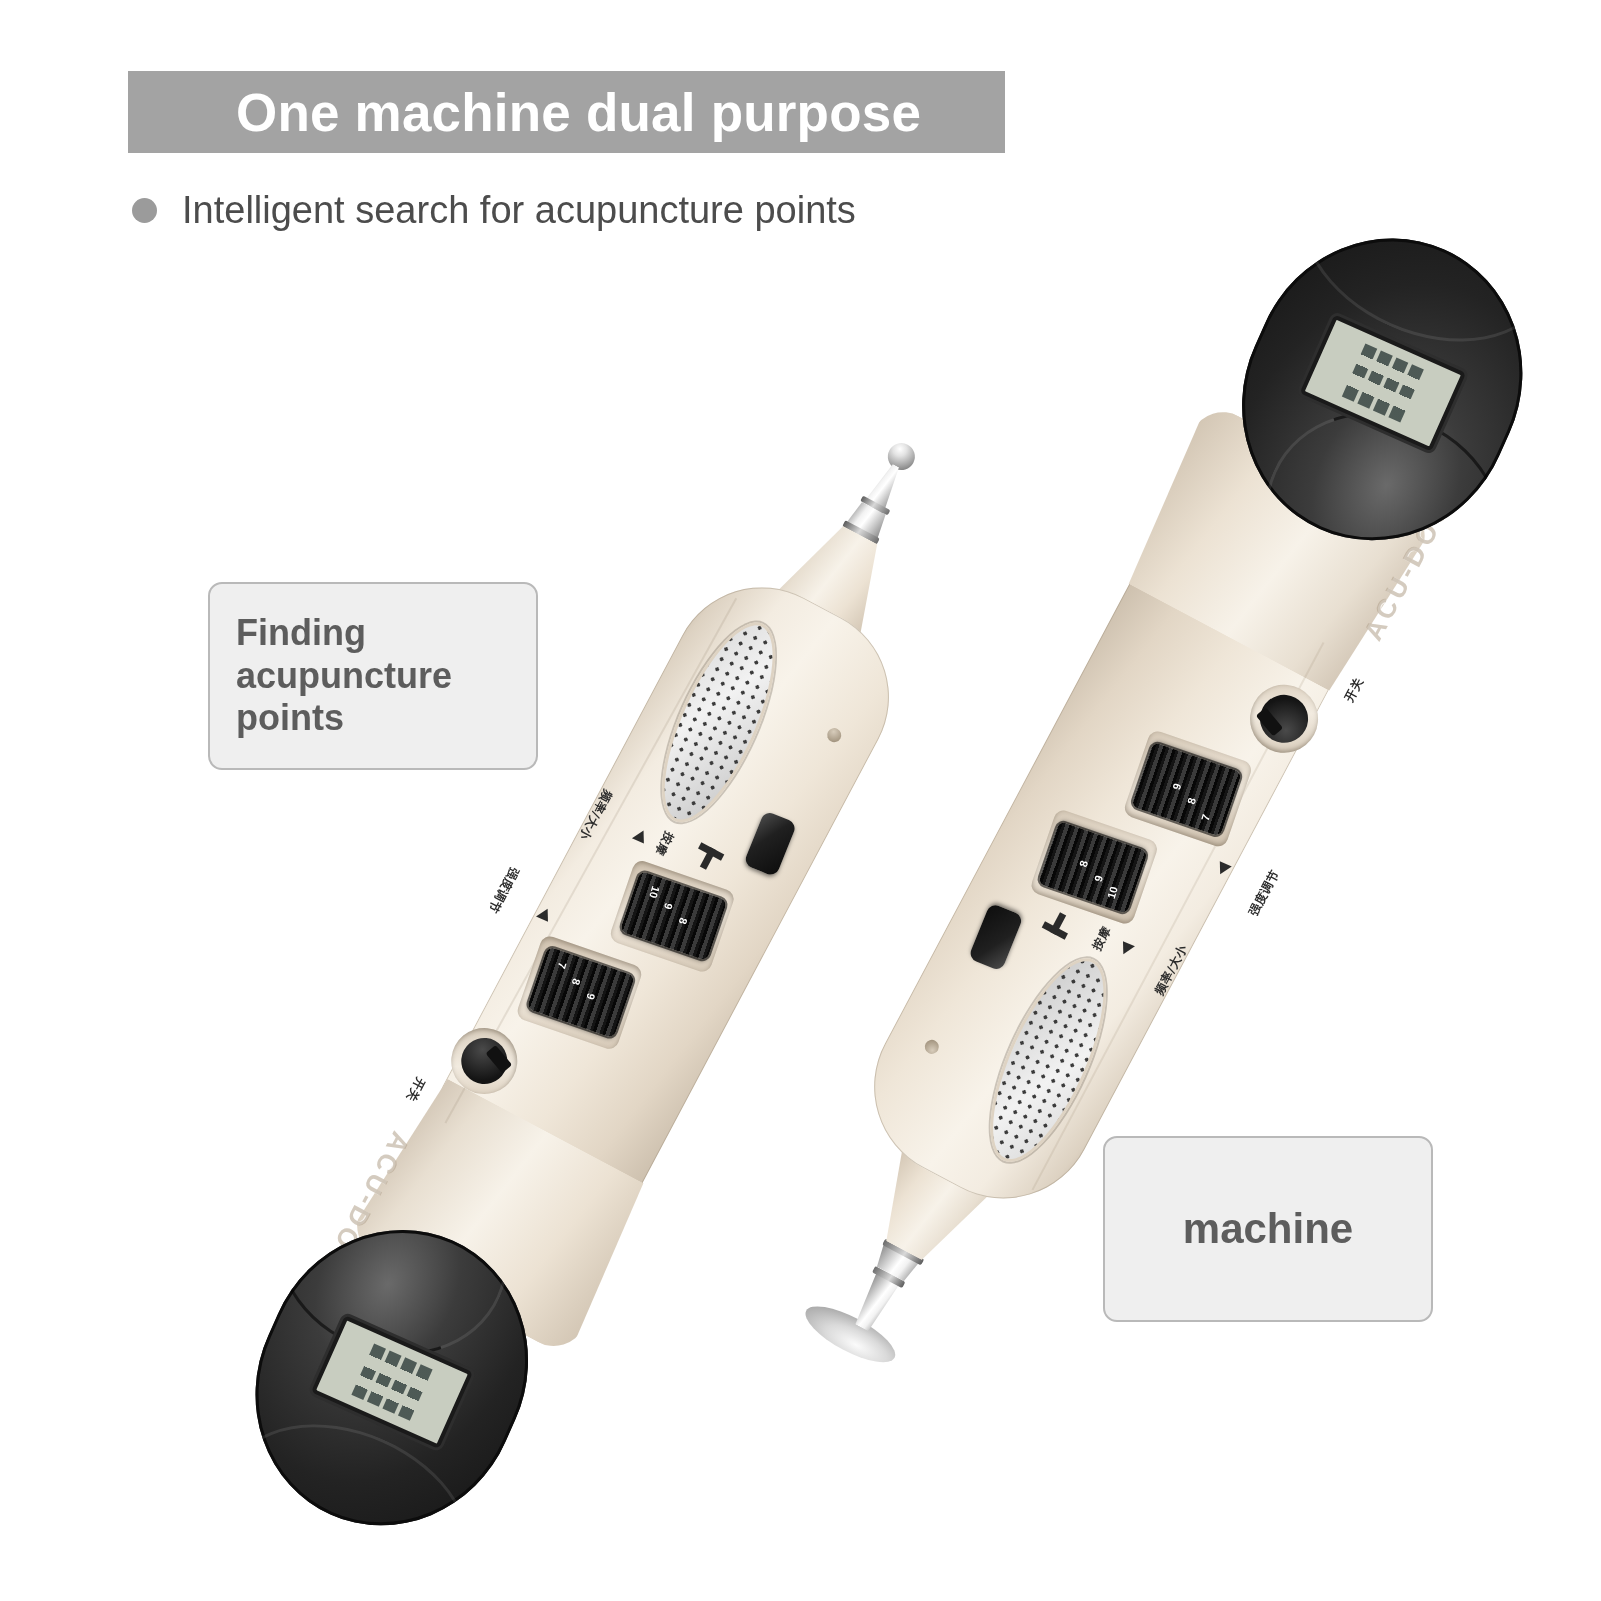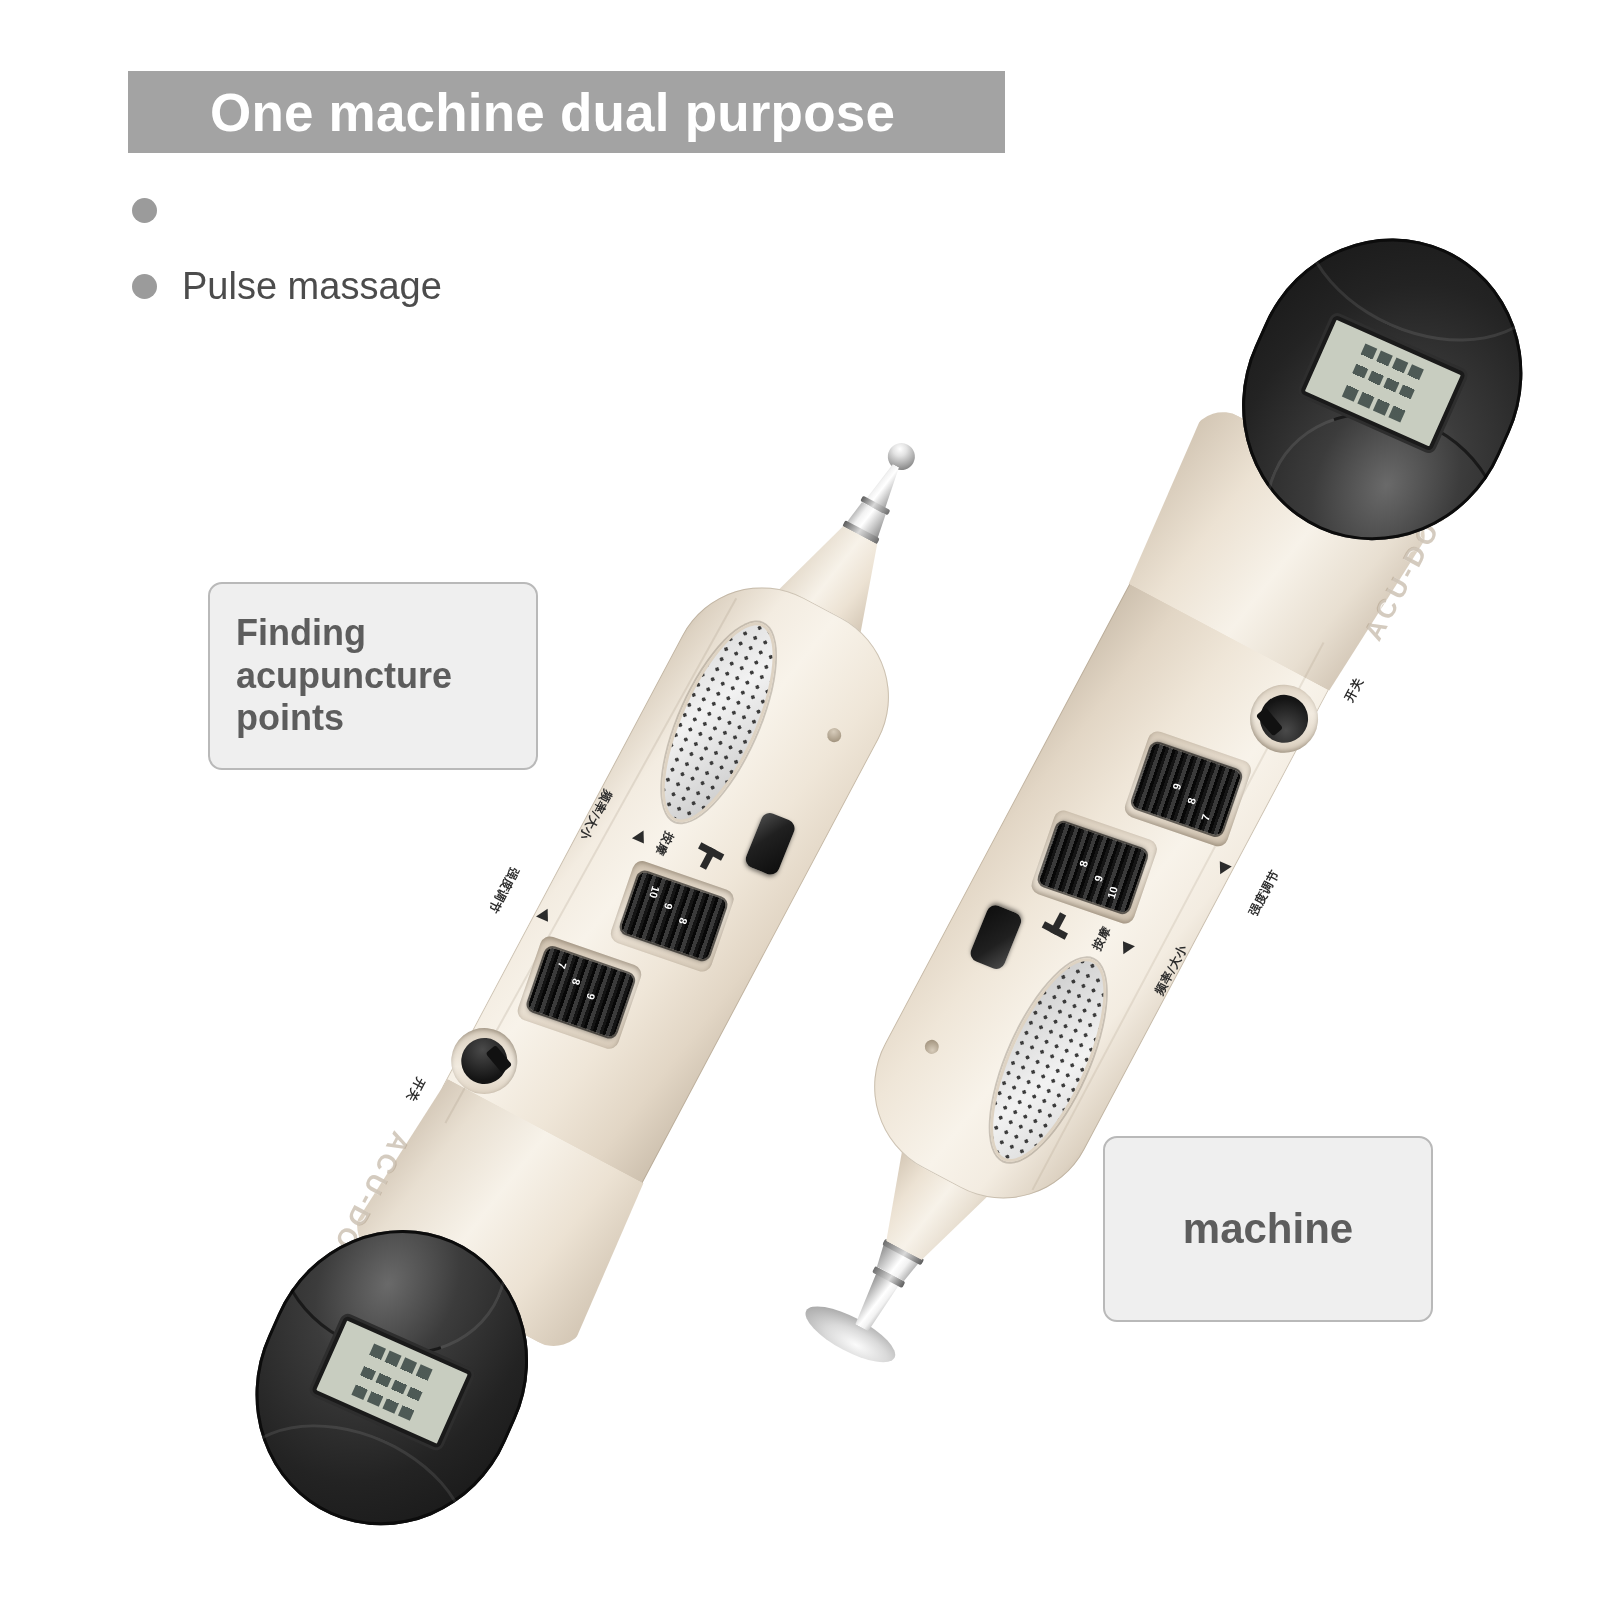--- a/index.html
+++ b/index.html
@@ -20,21 +20,21 @@
   #header-banner {
     position: absolute;
     left: 128px;
     top: 71px;
     width: 877px;
     height: 82px;
     background: #a3a3a3;
     display: flex;
     align-items: center;
     box-sizing: border-box;
-    padding-left: 82px;
+    padding-left: 108px;
   }
   #header-title {
     color: #ffffff;
     font-size: 53px;
     font-weight: 600;
     letter-spacing: 0.2px;
     white-space: nowrap;
     line-height: 1;
   }
 
@@ -300,24 +300,21 @@
 </head>
 <body>
 
 <div id="header-banner">
   <div id="header-title">One machine dual purpose</div>
 </div>
 
 <div id="bullet-list">
   <div class="bullet-row">
     <span class="bullet-dot"></span>
-  </div>
-  <div class="bullet-row">
-    <span class="bullet-dot"></span>
-    <span class="bullet-text">Pulse massage</span>
+    <span class="bullet-text">Intelligent search for acupuncture points</span>
   </div>
 </div>
 
 <div class="device-scene" id="left-device" style="left:0px; top:0px; width:1601px; height:1601px;">
 
   <div class="dev" style="left:430px; top:400px; width:470px; height:1000px; transform: rotate(28deg);">
 
     <div class="probe-ball" style="left:222px; top:-16px; width:27px; height:27px;"></div>
 
     <div class="probe-shaft" style="left:223px; top:8px; width:24px; height:52px;

